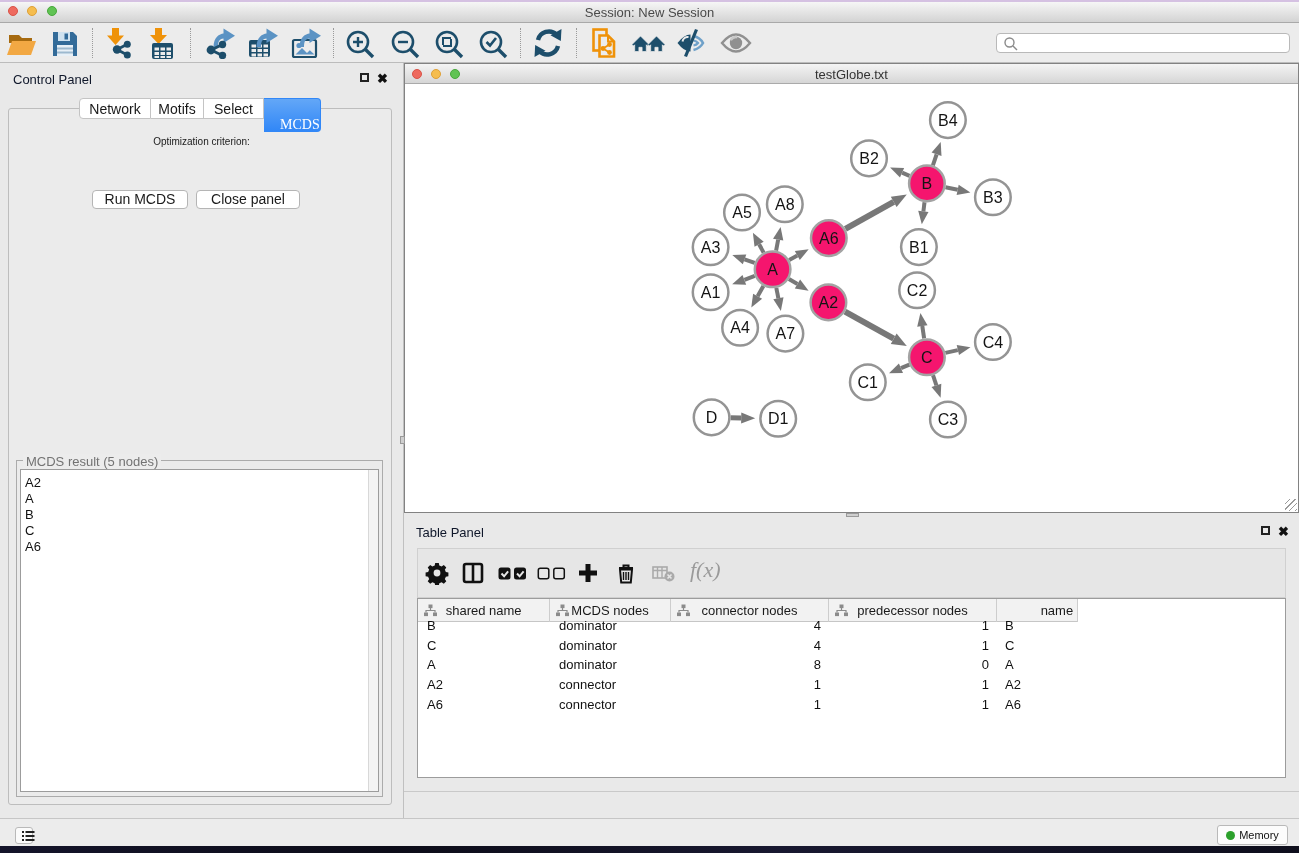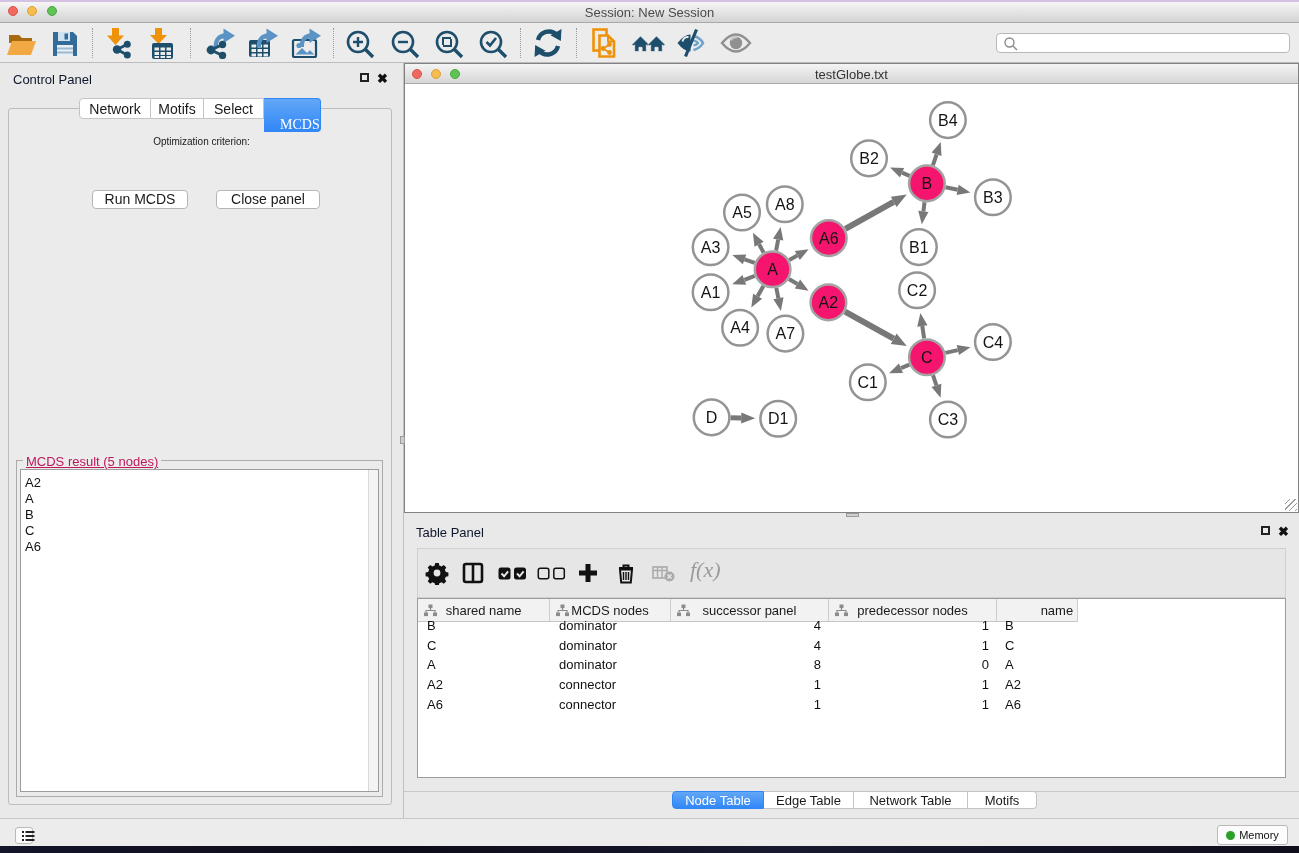--- a/index.html
+++ b/index.html
@@ -40,21 +40,21 @@
 #optlabel { position:absolute; width:100%; text-align:center; font-size:10px; color:#1a1a1a; }
 #dropdown { position:absolute; left:44px; top:96px; width:310px; height:20px; background:#fff;
   border:1px solid #b5b5b5; border-radius:4px; font-size:14px; color:#111; line-height:18px; padding-left:11px; }
 #dd-step { position:absolute; right:-1px; top:-1px; width:16px; height:20px; border-radius:0 4px 4px 0;
   background:linear-gradient(#6cb0f8,#3287f8); }
 .cbtn { position:absolute; height:19px; background:#fff; border:1px solid #b5b5b5; border-radius:4px;
   font-size:14px; color:#1a1a1a; text-align:center; line-height:17px; }
 
 #fieldset { position:absolute; left:16px; top:397px; width:367px; height:337px; border:1px solid #ababab; }
 #fieldset .legend { position:absolute; left:6px; top:-7px; background:#ececec; padding:0 3px;
-  font-size:13px; color:#be185d;text-decoration:underline; }
+  font-size:13px; color:#737373; }
 #mlist { position:absolute; left:3px; top:8px; width:359px; height:323px; background:#fff;
   border:1px solid #9c9c9c; font-size:13px; color:#111; }
 #mlist .sb { position:absolute; right:0; top:0; width:10px; height:100%; background:#f4f4f4; border-left:1px solid #d8d8d8; }
 #mlist ul { list-style:none; padding:5px 0 0 4px; }
 #mlist li { height:16px; line-height:16px; }
 
 
 #desktop { left:404px; top:63px; width:895px; height:755px; background:#e9e9e9; }
 #netframe { left:404px; top:63px; width:895px; height:450px; background:#fff; border:1px solid #828282; }
 #nf-title { position:absolute; left:0; top:0; width:100%; height:20px;
@@ -242,21 +242,21 @@
     <div class="winbtn-x" style="left:377px; top:10px;">✖</div>
     <div id="cp-tabbox"></div>
     <div class="tabrow" style="left:79px; top:35px;">
       <div class="tab first" style="width:72px;padding:0;">Network</div>
       <div class="tab" style="width:53px;padding:0;">Motifs</div>
       <div class="tab" style="width:60px;padding:0;">Select</div>
       <div class="tab sel last" style="width:57px;padding:16px;font-family:Liberation Serif, serif;">MCDS</div>
     </div>
     <div id="optlabel" style="top:73px;">Optimization criterion:</div>
     <div class="cbtn" style="left:92px; top:127px; width:96px;">Run MCDS</div>
-    <div class="cbtn" style="left:216px; top:127px; width:104px;">Close panel</div>
+    <div class="cbtn" style="left:196px; top:127px; width:104px;">Close panel</div>
     <div id="fieldset">
       <div class="legend">MCDS result (5 nodes)</div>
       <div id="mlist">
         <div class="sb"></div>
         <ul>
             <li>A2</li>
             <li>A</li>
             <li>B</li>
             <li>C</li>
             <li>A6</li>
@@ -427,21 +427,21 @@
           </div>
           <div class="th" style="left:252.7px;width:158.6px;">
             <svg width="13" height="13" viewBox="0 0 13 13" style="position:absolute;left:6px;top:5px">
               <g fill="#8b8b8b">
                 <rect x="4.5" y="0.5" width="4" height="3.6"></rect>
                 <rect x="0" y="8.5" width="4" height="3.6"></rect>
                 <rect x="9" y="8.5" width="4" height="3.6"></rect>
                 <path d="M6.5 4 v2.5 M2 8.5 V6.5 h9 v2" stroke="#8b8b8b" stroke-width="1.2" fill="none"></path>
               </g>
             </svg>
-            <div class="lbl">successor panel</div>
+            <div class="lbl">connector nodes</div>
           </div>
           <div class="th" style="left:411.3px;width:167.5px;">
             <svg width="13" height="13" viewBox="0 0 13 13" style="position:absolute;left:6px;top:5px">
               <g fill="#8b8b8b">
                 <rect x="4.5" y="0.5" width="4" height="3.6"></rect>
                 <rect x="0" y="8.5" width="4" height="3.6"></rect>
                 <rect x="9" y="8.5" width="4" height="3.6"></rect>
                 <path d="M6.5 4 v2.5 M2 8.5 V6.5 h9 v2" stroke="#8b8b8b" stroke-width="1.2" fill="none"></path>
               </g>
             </svg>
@@ -481,26 +481,20 @@
         </div>
         <div class="trow" style="left:0;top:95.5px;width:860px;">
           <span class="cell" style="left:9px;">A6</span>
           <span class="cell" style="left:141px;">connector</span>
           <span class="cell" style="left:253px;width:150px;text-align:right;">1</span>
           <span class="cell" style="left:411px;width:160px;text-align:right;">1</span>
           <span class="cell" style="left:587px;">A6</span>
         </div>
     </div>
     <div style="position:absolute;left:0;top:273px;width:895px;height:1px;background:#c9c9c9;"></div>
-    <div id="tp-tabs" style="left:268px; top:273px;">
-      <div class="tab first sel tsm" style="width:92px;">Node Table</div>
-      <div class="tab tsm" style="width:90px;">Edge Table</div>
-      <div class="tab tsm" style="width:114px;">Network Table</div>
-      <div class="tab last tsm" style="width:69px;">Motifs</div>
-    </div>
   </div>
 
   <div class="abs" id="statusbar">
     <div id="listbtn">
         <svg width="13" height="11" viewBox="0 0 13 11" style="position:absolute;left:6px;top:3px">
           <g fill="#222">
             <rect x="0" y="0" width="2" height="2"></rect>
             <rect x="0" y="4" width="2" height="2"></rect>
             <rect x="0" y="8" width="2" height="2"></rect>
             <rect x="3.5" y="0" width="9" height="2"></rect>

